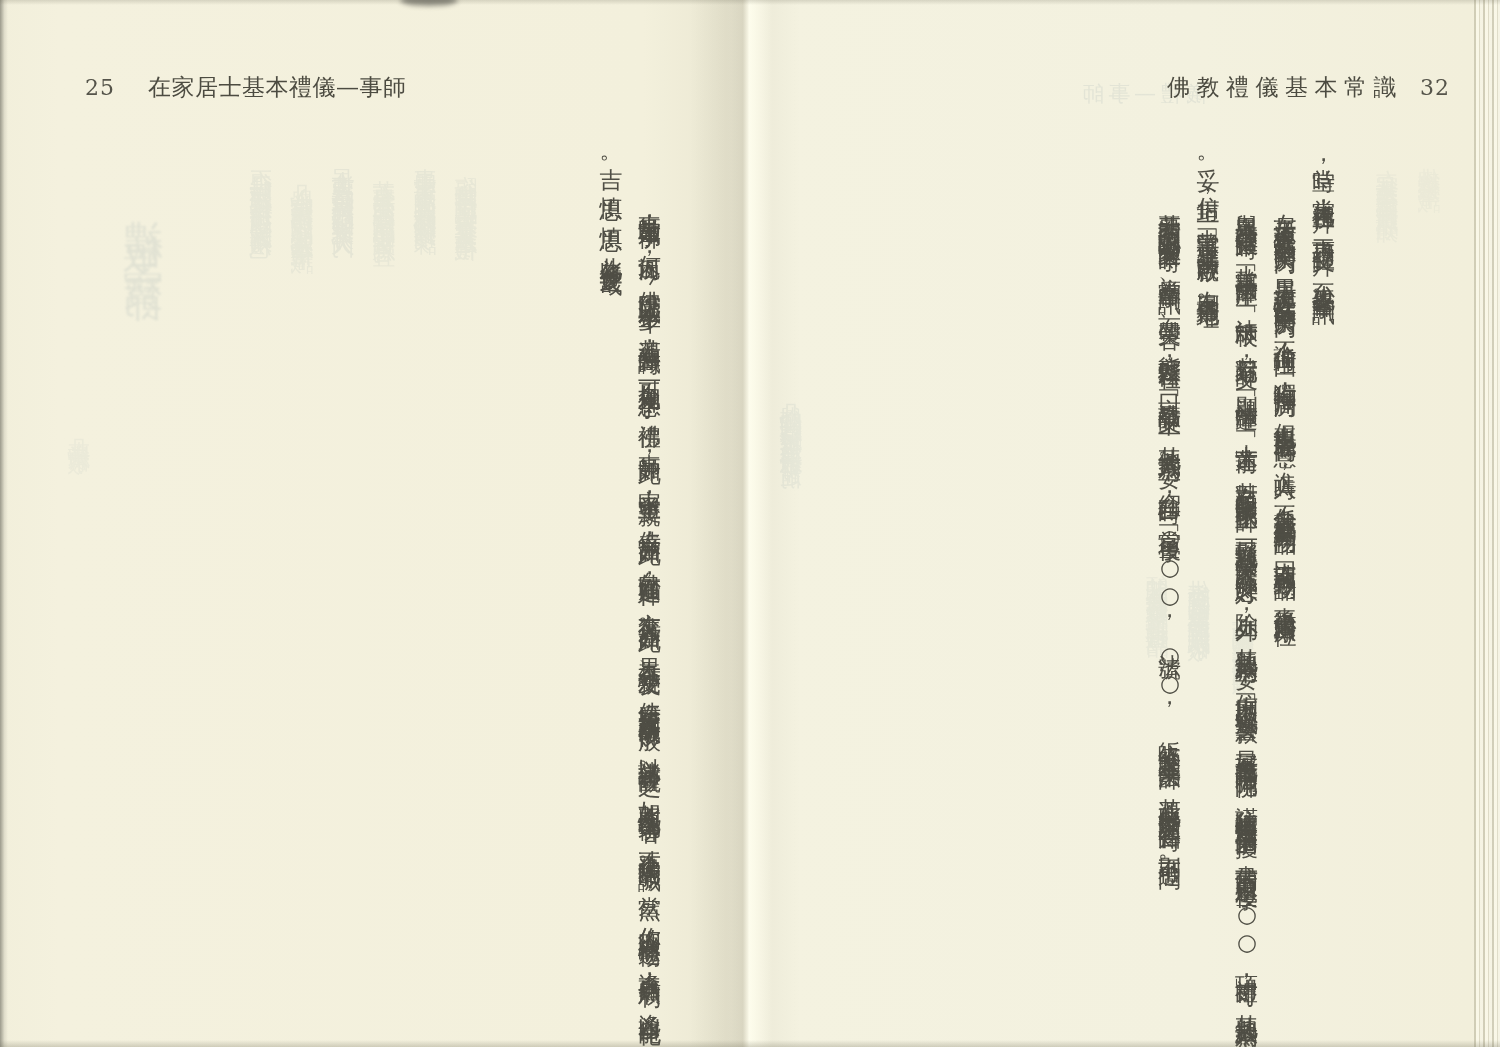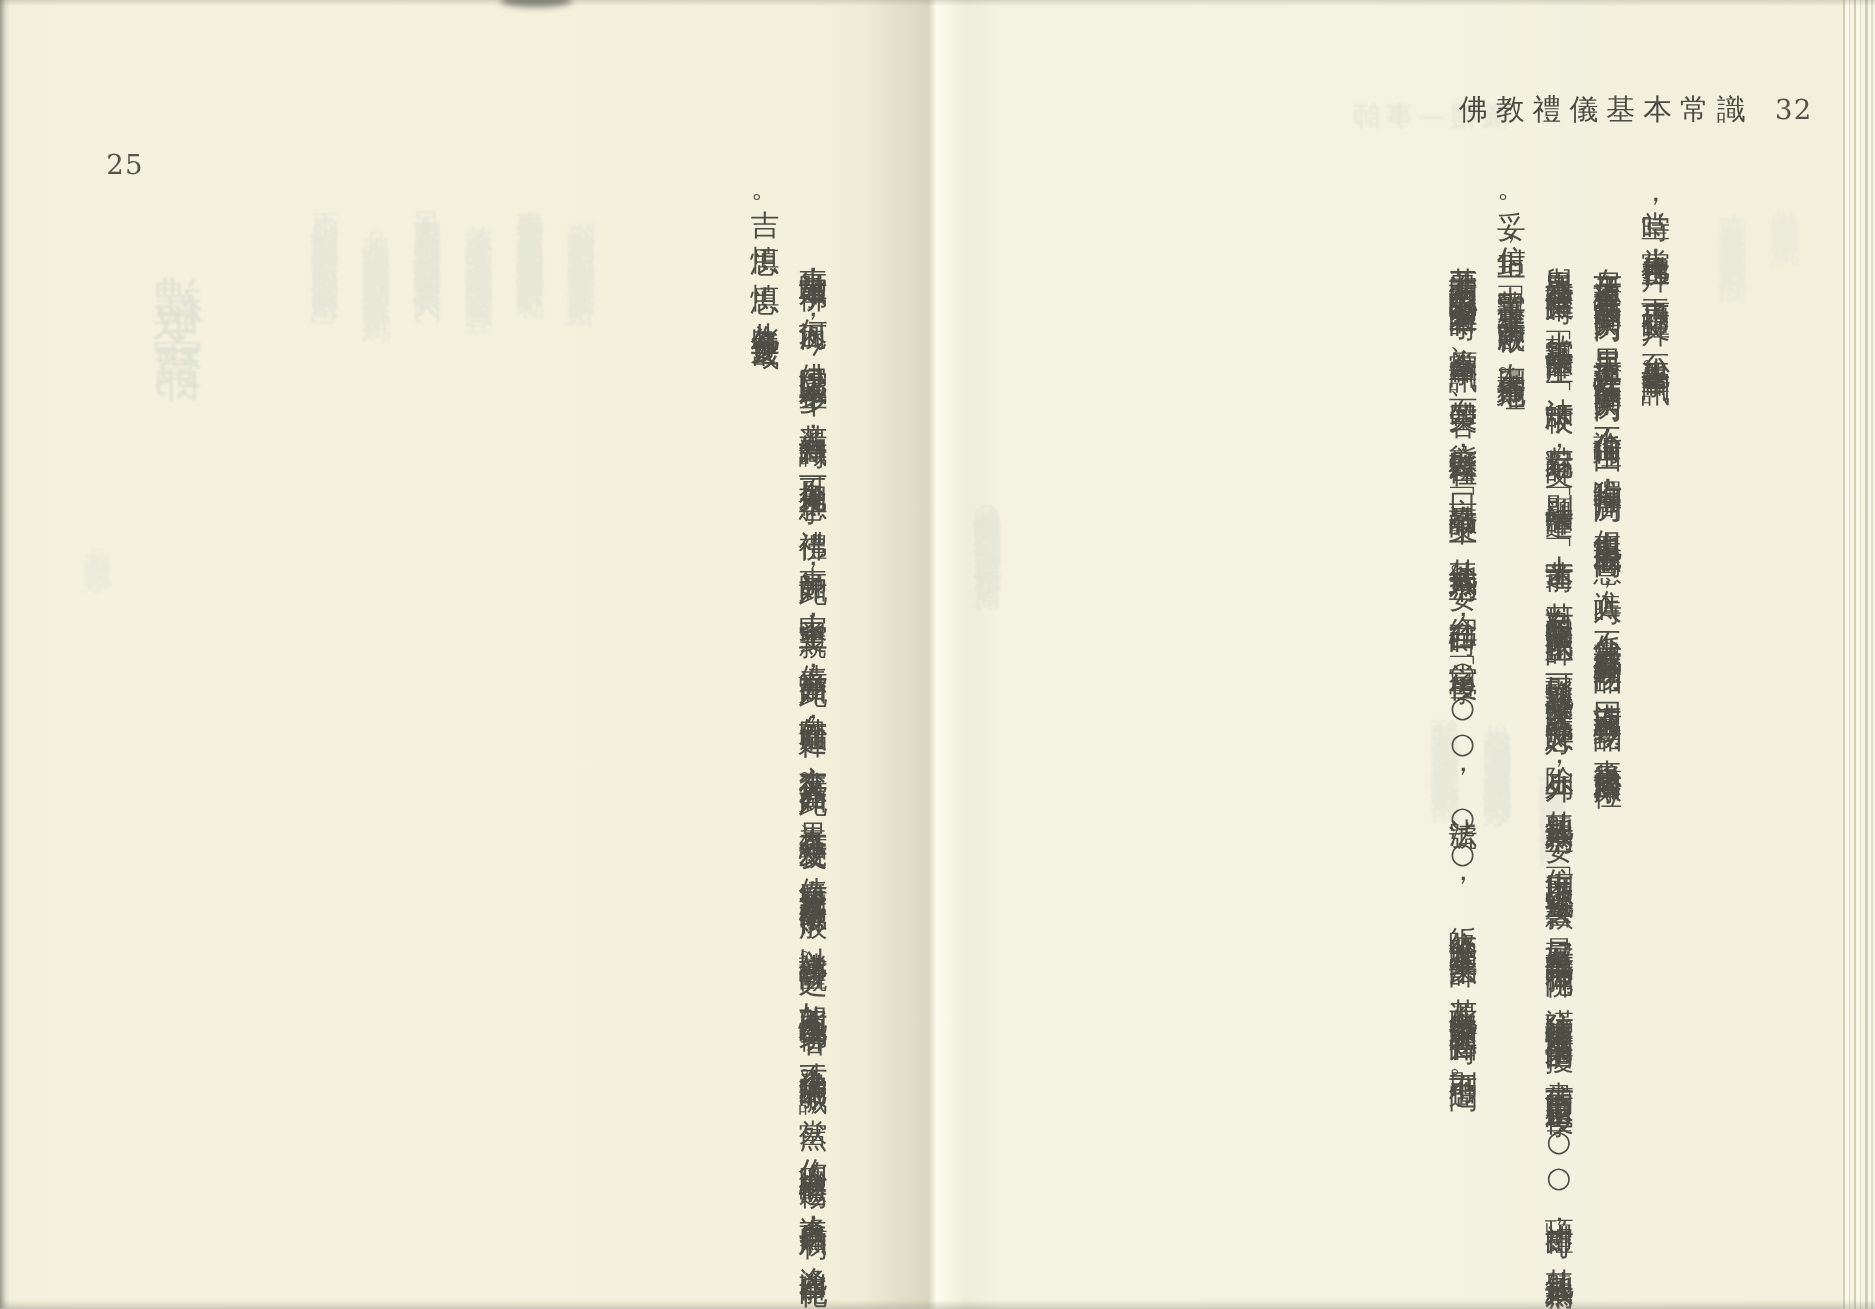--- a/index.html
+++ b/index.html
@@ -13,21 +13,21 @@
     color:#4b4a42;
   }
   .page { position:absolute; top:0; height:1047px; }
   .page-left  { left:0; width:748px;
     background:linear-gradient(90deg, #f2efdb 0%, #f4f1de 8%, #f3f0dc 86%, #ebe8d3 97%, #f1eeda 100%); }
   .page-right { left:748px; width:752px;
     background:linear-gradient(90deg, #f6f4e2 0%, #f4f2e0 3%, #f3f1df 60%, #f2efdb 96%, #f7f5e6 100%); }
 
   
   .header { position:absolute; top:72px; display:flex; align-items:baseline; white-space:nowrap; }
-  .header-left  { left:85px; gap:33px;margin-top:48px; }
+  .header-left  { left:85px; gap:33px; }
   .header-right { right:50px; gap:17px; }
   .page-num { font-size:22px; letter-spacing:1px; color:#55544a; }
   .header-title { font-size:23px; color:#4c4b41; }
   .header-left  .header-title { letter-spacing:0.5px; }
   .header-right .header-title { letter-spacing:6.5px; }
 
   
   .vbody {
     position:absolute; top:150px; height:869px;
     writing-mode:vertical-rl;
@@ -91,20 +91,21 @@
     <div class="ghost" style="left:58px;  top:420px; opacity:0.05;">凡事皆須恭敬</div>
     <div class="ghost" style="left:240px; top:152px; opacity:0.08;">不得已時亦須先行禮佛三拜而後頂禮師父方為如法也</div>
     <div class="ghost" style="left:281px; top:166px; opacity:0.07;">凡入殿堂時當先禮佛而後問訊師父此為基本禮儀常識</div>
     <div class="ghost" style="left:322px; top:150px; opacity:0.09;">居士進入寮房之時應當先行敲門待師父應允方可入內</div>
     <div class="ghost" style="left:363px; top:162px; opacity:0.07;">若有要事相商亦當先行合掌問訊而後言明來意為宜</div>
     <div class="ghost" style="left:404px; top:150px; opacity:0.08;">事畢即當告退不宜久坐閒談以免妨礙師父清修功課</div>
     <div class="ghost" style="left:445px; top:158px; opacity:0.07;">臨行之時當再行問訊告假方合乎在家居士基本禮儀</div>
 
     <div class="header header-left">
       <span class="page-num">25</span>
+      <span class="header-title">在家居士基本禮儀—事師</span>
     </div>
 
     <div class="vbody vbody-left">
       <p class="indent">事師當如事佛，何況而今，佛陀已入滅二千多年，若遇善知識時，可不如見佛想乎？禮佛、事師如此，家中堂上雙親，侍奉亦當如此，向外廣而延伸，交友待人亦當如此。果真在結交親友、侍奉雙親皆如事師敬佛一般，以諸佛菩薩觀之。如此才不愧為學佛者，才不違佛陀的教誡。當然，你的人緣自然通暢，逢事自然順利，逢凶自能化吉。慎思！慎思！此為修行之要哉！</p>
     </div>
   </div>
 
   <div class="page page-right">
 
     <div class="ghost" style="left:22px;  top:385px; opacity:0.08;">凡與師父同行當隨行於後不可並肩而行亦不可超前</div>

